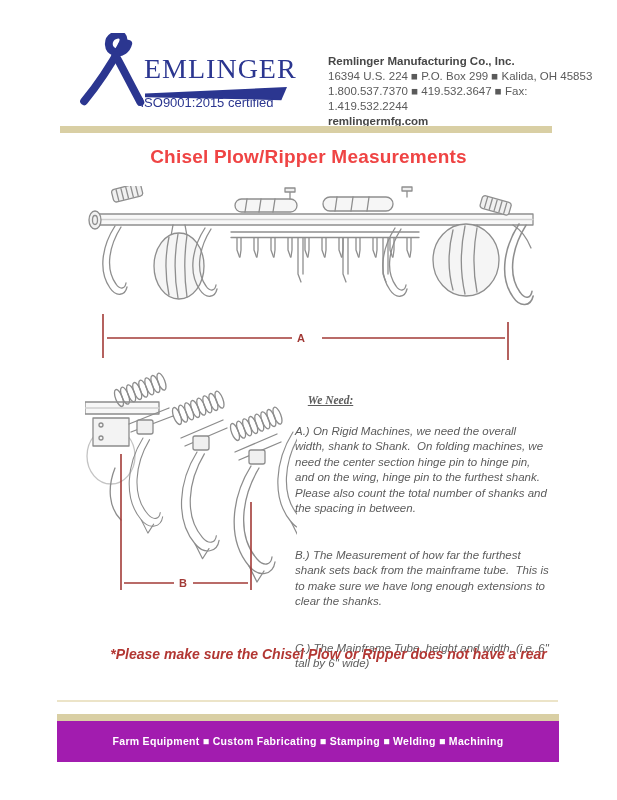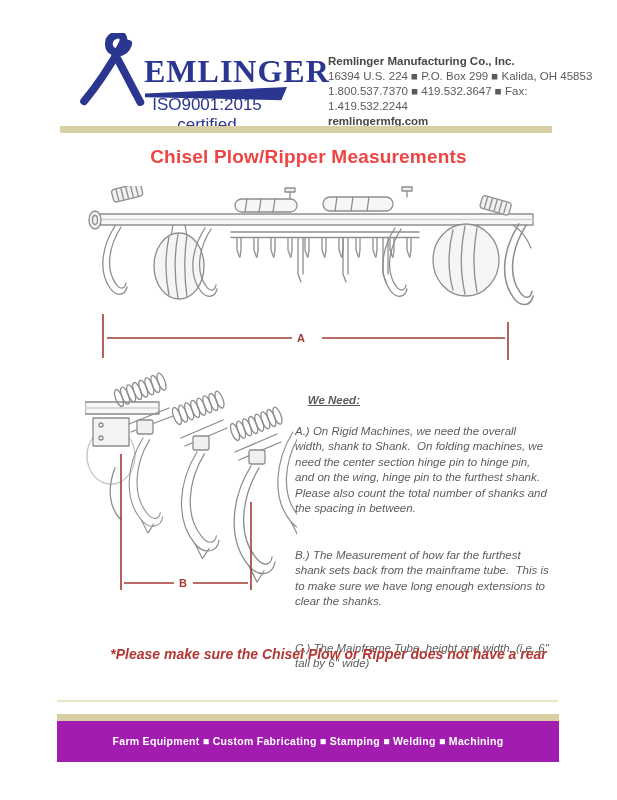--- a/index.html
+++ b/index.html
@@ -6,27 +6,27 @@
   html,body { background:#ffffff; }
   .page {
     position:relative; width:617px; height:800px; margin:0 auto;
     background:#ffffff; overflow:hidden;
     font-family:"Liberation Sans", sans-serif;
   }
   
   .logo-r { position:absolute; left:74px; top:33px; width:80px; height:74px; }
   .wordmark {
     position:absolute; left:144px; top:53px;
-    font-family:"Liberation Serif", serif; font-weight:bold;
-    font-size:32px; letter-spacing:1px; color:#2b3690;
+    font-family:"Liberation Serif", serif; font-weight:normal;
+    font-size:28px; letter-spacing:1px; color:#2b3690;
   }
   .swoosh { position:absolute; left:145px; top:87px; width:142px; height:15px; }
   .cert {
     position:absolute; left:122px; top:95px; width:170px; text-align:center;
-    font-size:17px; color:#2b3690;
+    font-size:13px; color:#2b3690;
   }
   .contact { position:absolute; left:292px; top:54px; width:280px;
     font-size:11.5px; line-height:15px; color:#5a5a5a;margin-left:36px; }
   .contact .bold-line { font-weight:bold; color:#474747; }
   .header-divider { position:absolute; left:60px; top:126px; width:492px; height:7px;
     background:#d9cfa4; }
   
   .title {
     position:absolute; left:0; top:146px; width:617px; text-align:center;
     font-size:19px; font-weight:bold; color:#ef4444; letter-spacing:0.2px;
@@ -36,21 +36,21 @@
   .sketch-closeup { position:absolute; left:85px; top:372px; width:212px; height:218px; }
   .dim-a { position:absolute; left:100px; top:312px; width:412px; height:50px; }
   .dim-b { position:absolute; left:117px; top:452px; width:140px; height:142px; }
   .dim-label { font-family:"Liberation Sans", sans-serif; font-weight:bold; font-size:11px; }
   
   .we-need {
     position:absolute; left:295px; top:377px; width:254px;
     font-size:11.5px; font-style:italic; line-height:15.5px; color:#5c5c5c;
     white-space:pre-wrap;
   }
-  .we-need-heading { font-weight:bold; text-decoration:underline; }
+  .we-need-heading { font-weight:bold; text-decoration:underline;font-family:Liberation Serif, serif; }
   
   .note {
     position:absolute; left:84px; top:599px; width:476px;
     font-size:14px; font-style:italic; font-weight:600;
     line-height:22px; color:#b23733; white-space:pre-wrap;
   }
   .note .line1 { padding-left:13px;text-align:center; }
   
   .footer-faint-line { position:absolute; left:57px; top:700px; width:501px; height:2px;
     background:#ece4c8; }

